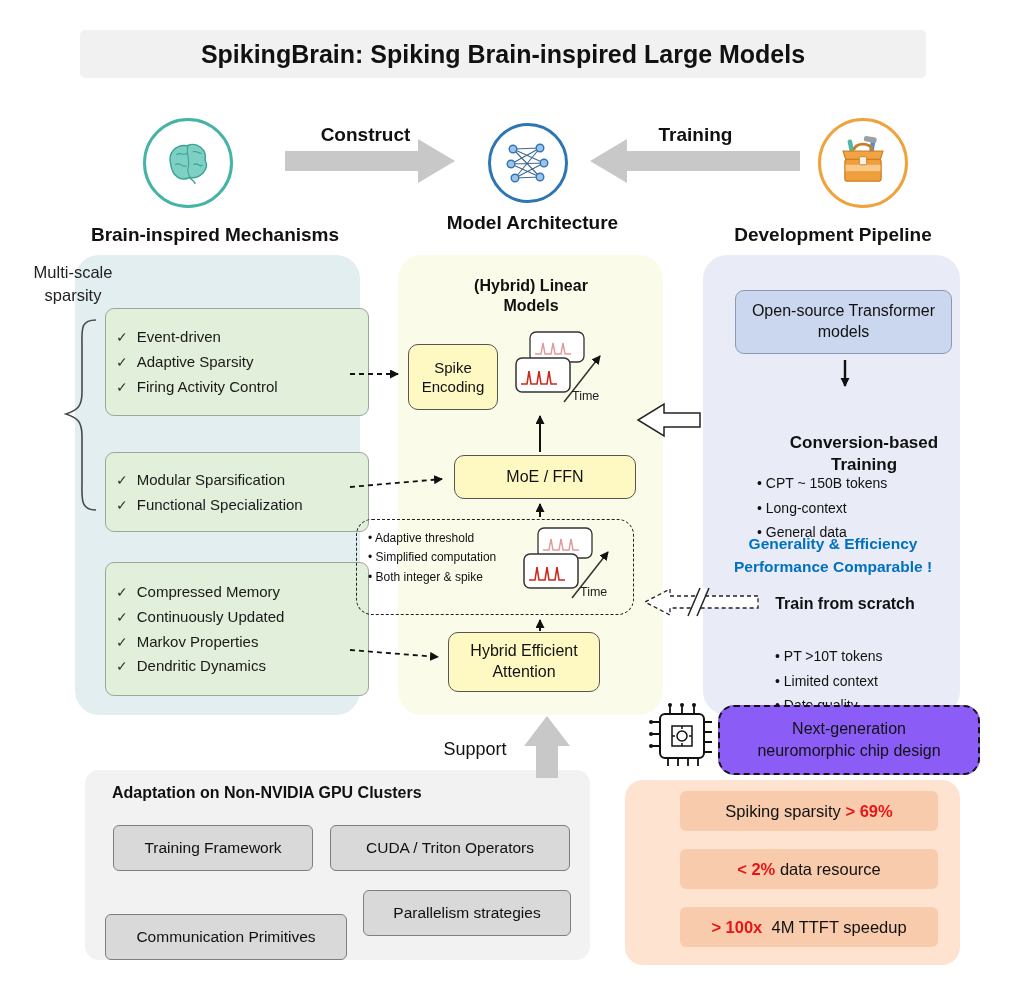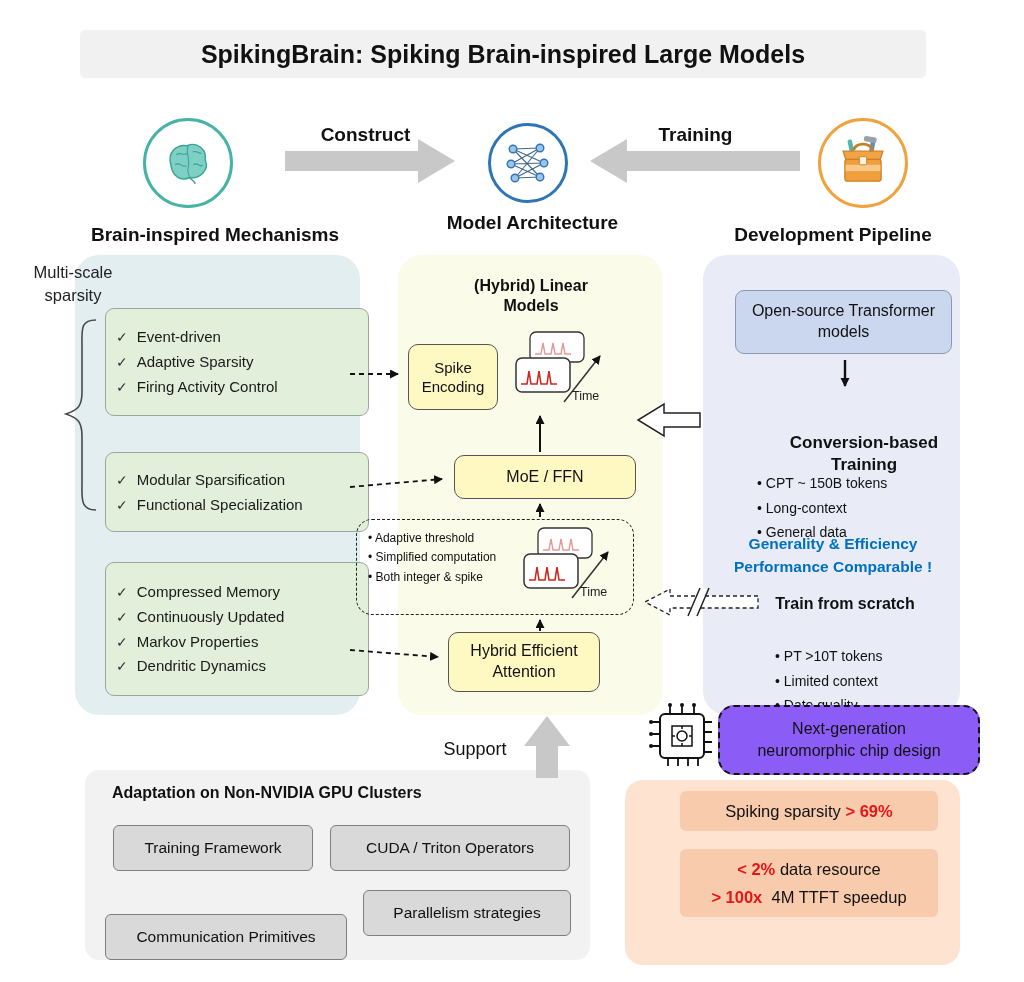--- a/index.html
+++ b/index.html
@@ -208,21 +208,21 @@
 
   <div class="result-box" style="top:791px;">
       <span class="res-pre">Spiking sparsity </span>
       <span class="res-hl">&gt; 69%</span>
       <span class="res-suf"></span>
     </div>
   <div class="result-box" style="top:849px;">
       <span class="res-hl">&lt; 2%</span>
       <span class="res-suf"> data resource</span>
     </div>
-  <div class="result-box" style="top:877px;">
+  <div class="result-box" style="top:907px;">
       <span class="res-hl">&gt; 100x</span>
       <span class="res-suf">  4M TTFT speedup</span>
     </div>
 
   <svg id="overlay" width="1024" height="982" viewBox="0 0 1024 982">
     <defs>
       <marker id="ah" markerWidth="10" markerHeight="10" refX="8" refY="4.5" orient="auto" markerUnits="userSpaceOnUse">
         <path d="M0,0 L9,4.5 L0,9 Z" fill="#111"></path>
       </marker>
       <g id="spike-stack">

